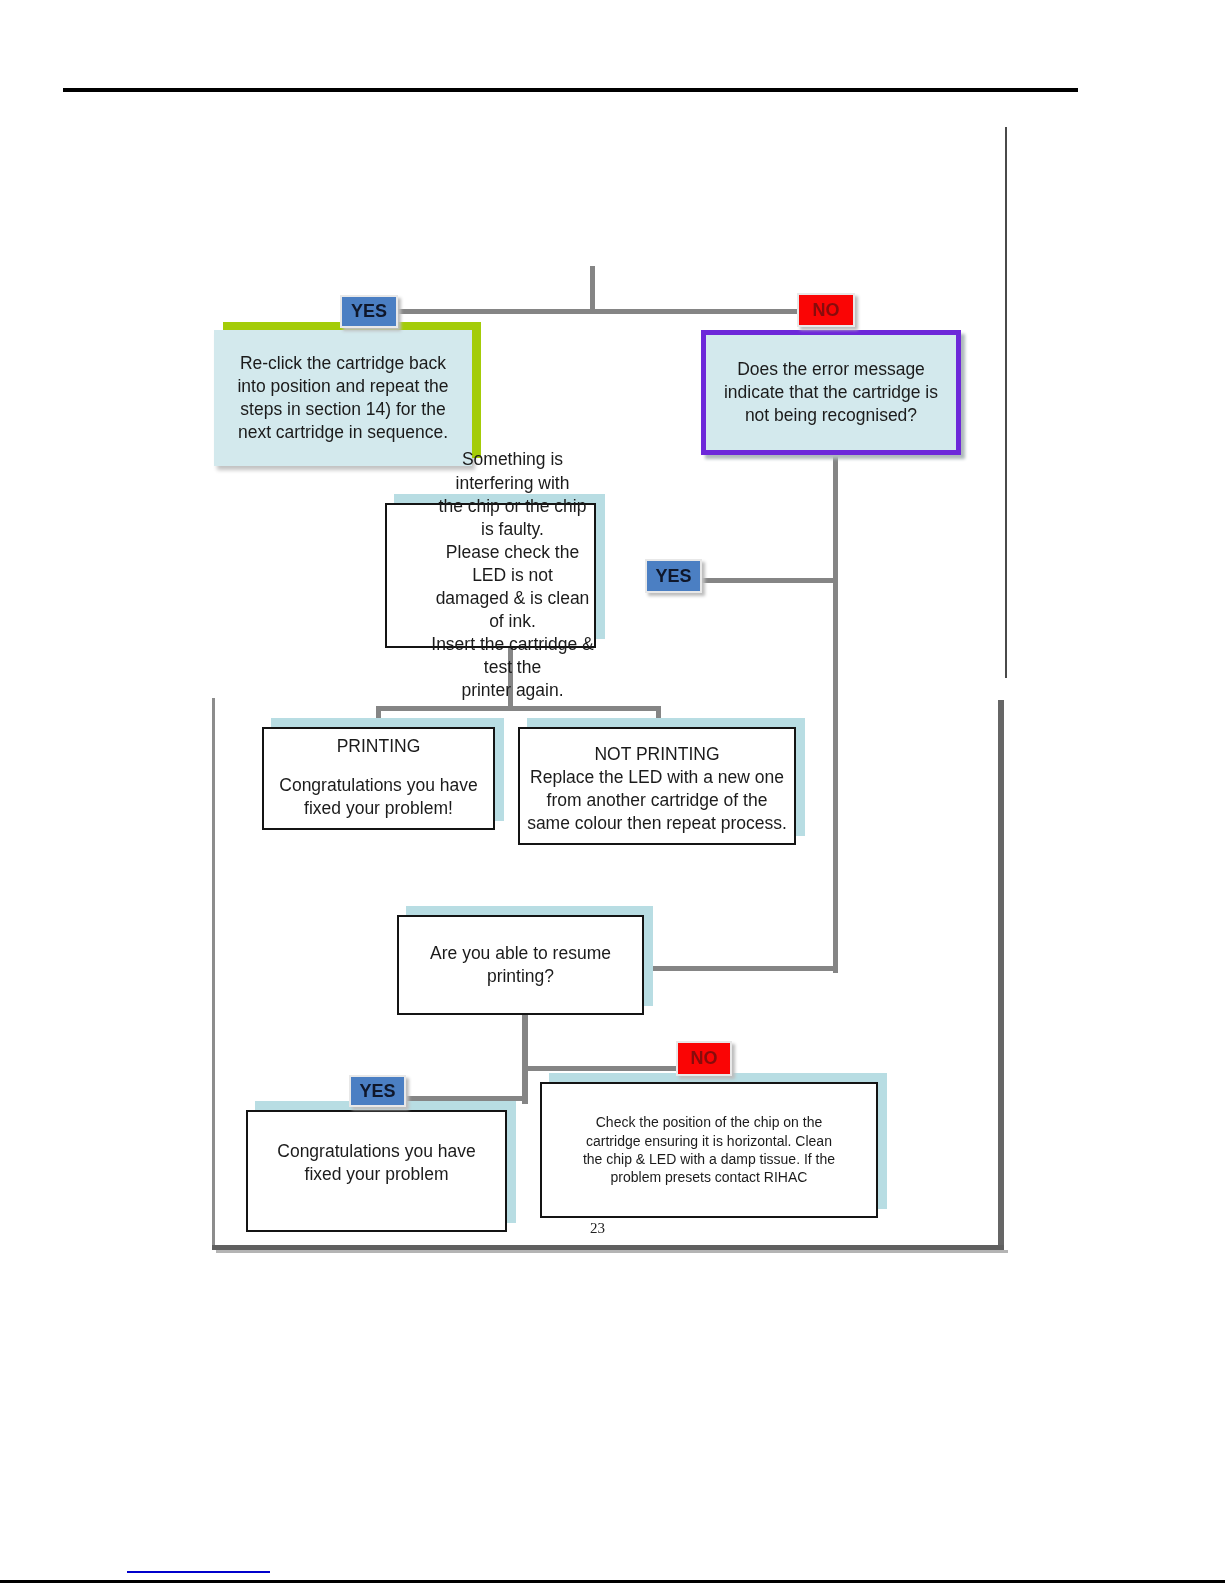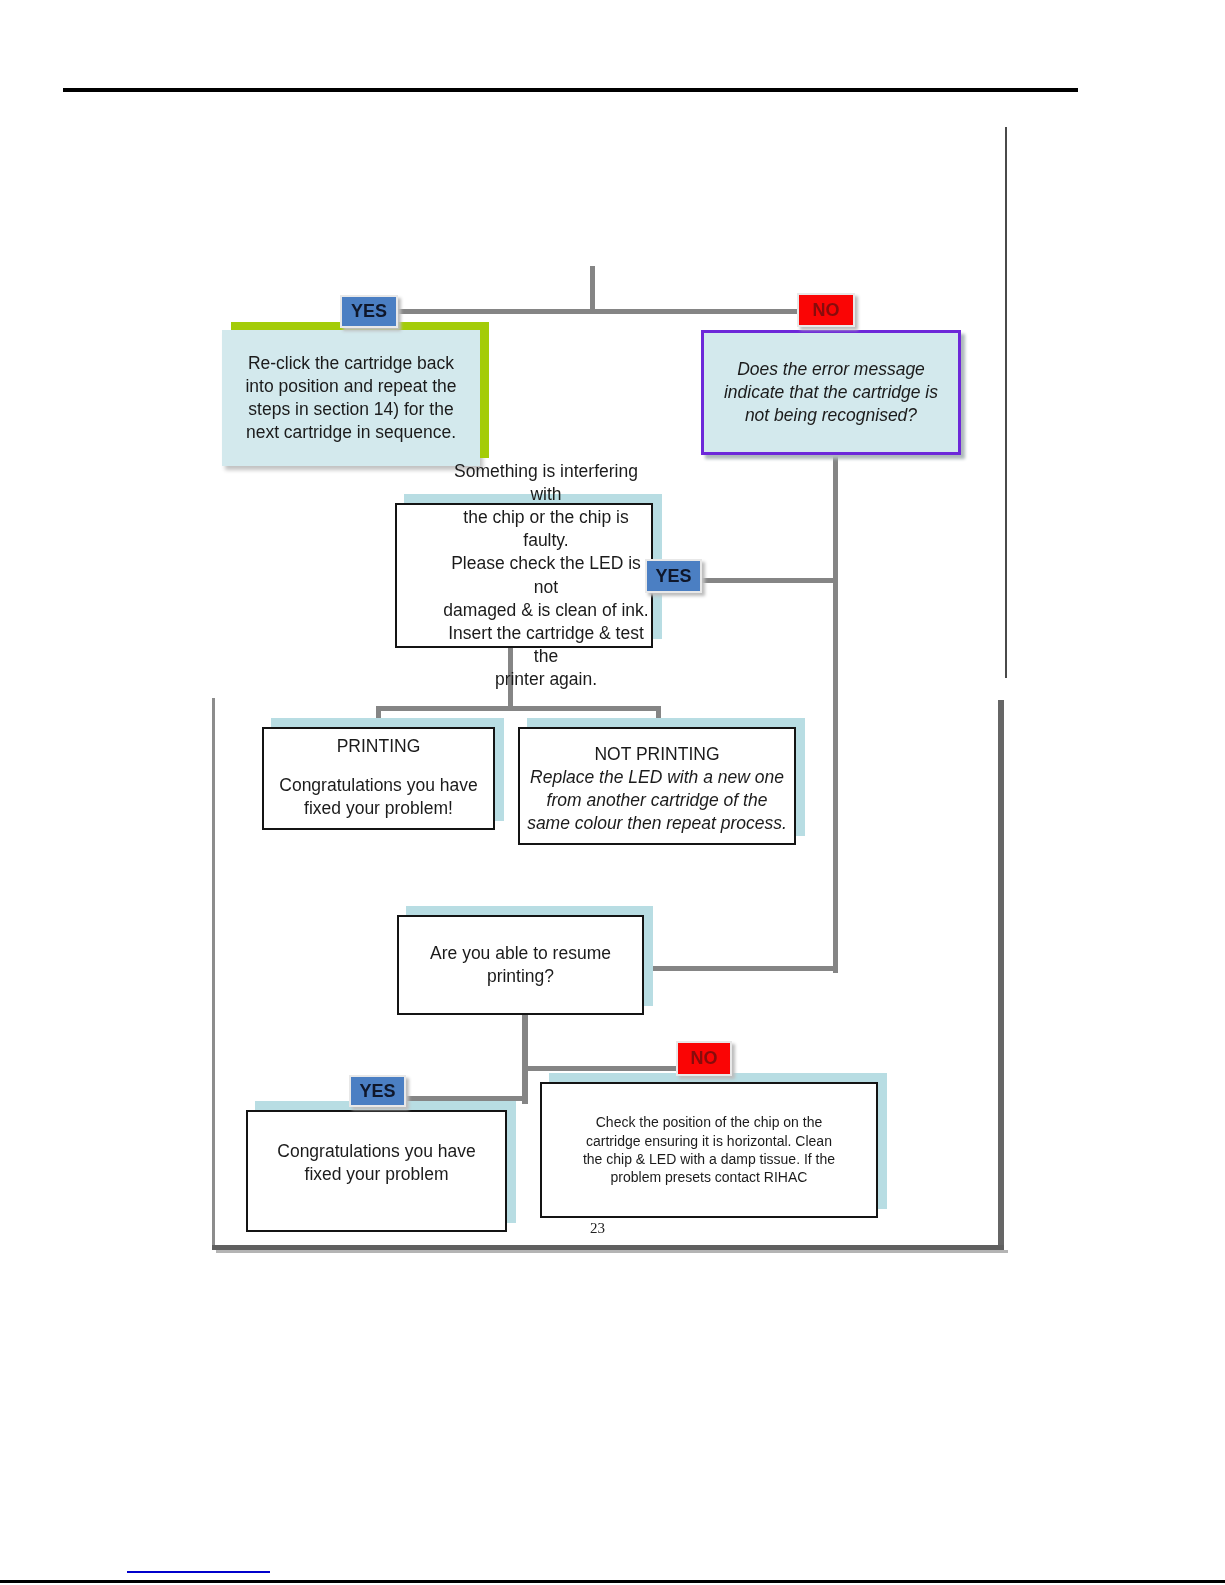--- a/index.html
+++ b/index.html
@@ -24,23 +24,22 @@
   .start-node{
     background:linear-gradient(160deg,#c6e5eb 0%,#d9eef2 70%,#e3f3f6 100%);
     border:1px solid #ececec;
     box-shadow:10px -10px 0 #17949f, 3px 3px 4px #cfcfcf;
   }
   .green-offset-node{
     background:#d3e9ed;
     box-shadow:9px -8px 0 #a4cc08, 3px 4px 4px #c2c2c2;
   }
   .green-border-node{
-    background:#d3e9ed;border:3px solid #6d28d9;
+    background:#d3e9ed;border:5px solid #6d28d9;
     box-shadow:4px 4px 3px #aeb9bb;
-    font-style:italic;
   }
   
   .tag{
     position:absolute;box-sizing:border-box;display:flex;align-items:center;justify-content:center;
     font-weight:bold;font-size:18px;border:2px solid #e8e8e8;
     box-shadow:3px 3px 3px #bdbdbd;
   }
   .tag-yes{background:#4b7fc3;color:#0f172a;}
   .tag-no{background:#fa0505;color:#870c0c;}
   .node-title{font-weight:normal;}
@@ -66,51 +65,51 @@
   <div class="abs conn" style="left:508px;top:646px;width:5px;height:65px;"></div>
   <div class="abs conn" style="left:376px;top:706px;width:285px;height:5px;"></div>
   <div class="abs conn" style="left:376px;top:706px;width:5px;height:24px;"></div>
   <div class="abs conn" style="left:656px;top:706px;width:5px;height:24px;"></div>
   <div class="abs conn" style="left:648px;top:966px;width:190px;height:5px;"></div>
   <div class="abs conn" style="left:522px;top:1013px;width:6px;height:91px;"></div>
   <div class="abs conn" style="left:525px;top:1066px;width:153px;height:5px;"></div>
   <div class="abs conn" style="left:407px;top:1096px;width:118px;height:5px;"></div>
 
 
-  <div class="node green-offset-node" style="left:222px;top:330px;width:258px;height:136px;align-items:center;">
+  <div class="node green-offset-node" style="left:214px;top:330px;width:258px;height:136px;align-items:center;">
     <span class="txt">Re-click the cartridge back
 into position and repeat the
 steps in section 14) for the
 next cartridge in sequence.</span>
   </div>
 
   <div class="node green-border-node" style="left:701px;top:330px;width:260px;height:125px;">
     <span class="txt">Does the error message
 indicate that the cartridge is
 not being recognised?</span>
   </div>
 
-  <div class="node white-node" style="left:395px;top:503px;width:258px;height:145px;padding-left:44px;">
+  <div class="node white-node" style="left:385px;top:503px;width:211px;height:145px;padding-left:44px;">
     <span class="txt">Something is interfering with
 the chip or the chip is faulty.
 Please check the LED is not
 damaged &amp; is clean of ink.
 Insert the cartridge &amp; test the
 printer again.</span>
   </div>
 
   <div class="node white-node" style="left:262px;top:727px;width:233px;height:103px;justify-content:flex-start;padding-top:6px;">
     <span class="node-title">PRINTING</span>
     <span class="txt" style="margin-top:16px;">Congratulations you have
 fixed your problem!</span>
   </div>
 
   <div class="node white-node" style="left:518px;top:727px;width:278px;height:118px;justify-content:center;padding-top:6px;">
     <span class="node-title">NOT PRINTING</span>
-    <span class="txt" style="margin-top:0;font-style:italic;">Replace the LED with a new one
+    <span class="txt" style="margin-top:0;">Replace the LED with a new one
 from another cartridge of the
 same colour then repeat process.</span>
   </div>
 
   <div class="node white-node" style="left:397px;top:915px;width:247px;height:100px;">
     <span class="txt">Are you able to resume
 printing?</span>
   </div>
 
   <div class="node white-node" style="left:246px;top:1110px;width:261px;height:122px;justify-content:flex-start;padding-top:28px;">

